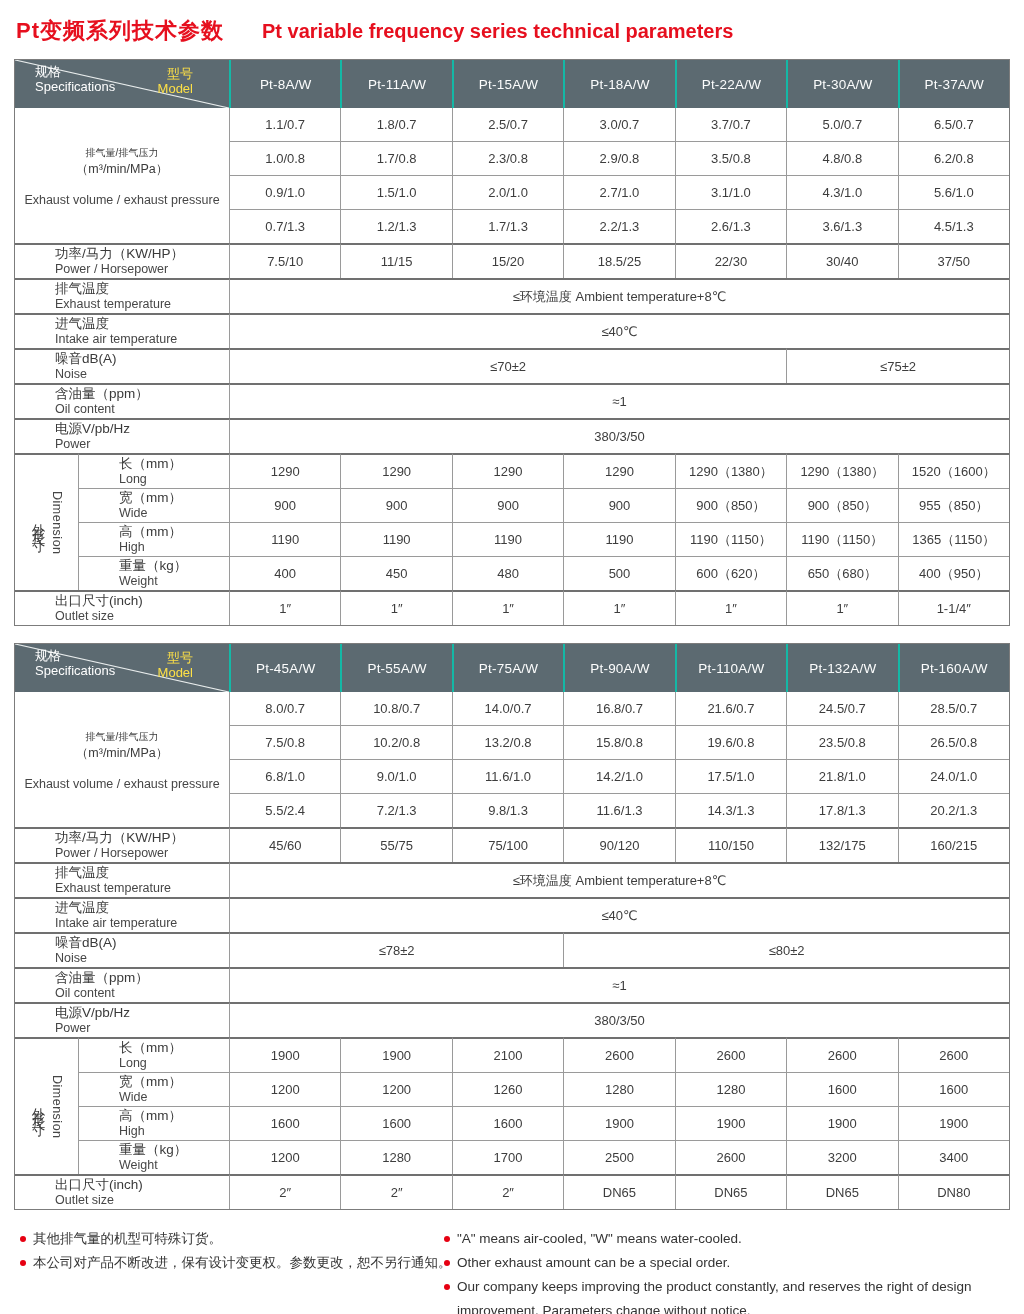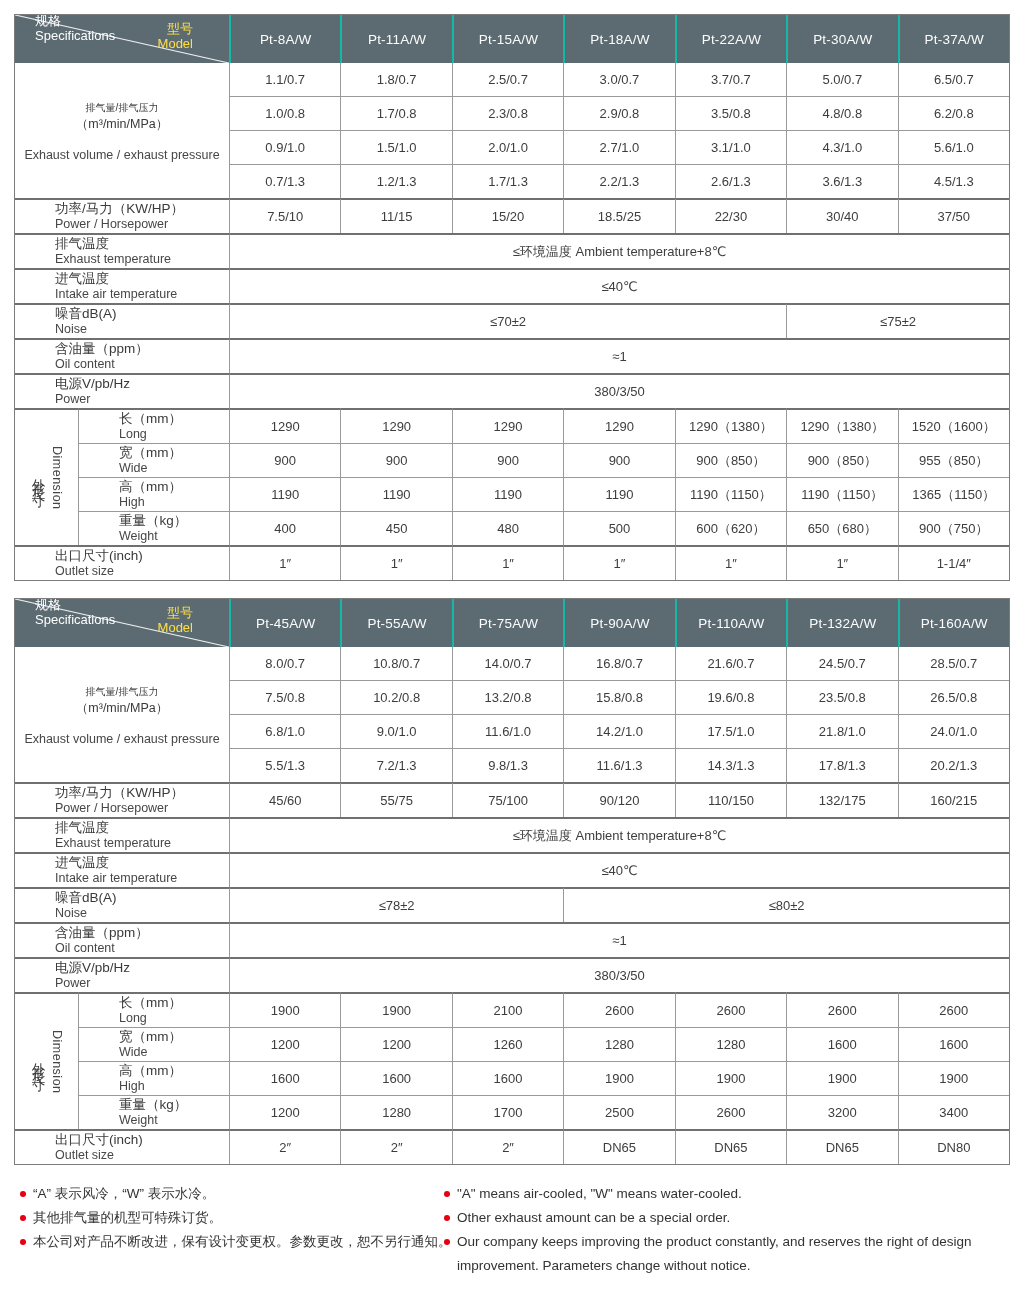--- a/index.html
+++ b/index.html
@@ -12,21 +12,21 @@
   .title-en{color:#e60f1e;font-size:20px;font-weight:bold;}
 
   
   table.spec{width:996px;table-layout:fixed;border-collapse:separate;border-spacing:0;border:1px solid #7c7c7c;margin-bottom:17px;}
   th,td{padding:0;vertical-align:middle;}
   thead th{background:#5c6a71;color:#fcfdfd;height:48px;font-weight:normal;}
   th.model{font-size:13.5px;border-left:2px solid #14b8a6;letter-spacing:.2px;}
   th.diag{position:relative;overflow:hidden;}
   th.diag svg{position:absolute;left:0;top:0;width:100%;height:100%;display:block;}
   .corner-model{position:absolute;top:6px;right:36px;text-align:right;font-size:13px;line-height:15px;color:#fde047;}
-  .corner-spec{position:absolute;bottom:20px;left:20px;text-align:left;font-size:13px;line-height:15px;color:#fff;}
+  .corner-spec{position:absolute;bottom:14px;left:20px;text-align:left;font-size:13px;line-height:15px;color:#fff;}
 
   tbody td{border-top:1px solid #9a9a9a;border-left:1px solid #9a9a9a;height:33px;font-size:13px;color:#3d3d3d;background:#fff;}
   tbody tr:first-child td{border-top:none;}
   tr.major td{border-top:2px solid #707070;}
   tbody tr:first-child.major td{border-top:none;}
   td.edge{border-left:none;}
 
   td.val{text-align:center;}
   td.label{text-align:left;padding-left:40px;}
   .lab-zh{font-size:13.5px;line-height:16px;color:#3a3a3a;}
@@ -48,20 +48,24 @@
   .notes-en{flex:1;}
   .notes li{position:relative;padding-left:13px;font-size:13.5px;line-height:24px;color:#333;white-space:normal;}
   .notes-zh li{white-space:nowrap;}
   .notes li::before{content:"";position:absolute;left:0;top:9px;width:6px;height:6px;border-radius:50%;background:#e60012;}
 </style>
 </head>
 <body>
 
 <div class="page">
 
+  <div class="titlebar">
+    <span class="title-zh">Pt变频系列技术参数</span>
+    <span class="title-en">Pt variable frequency series technical parameters</span>
+  </div>
 
   <table class="spec">
     <colgroup>
         <col style="width:63px">
         <col style="width:151px">
         <col>
         <col>
         <col>
         <col>
         <col>
@@ -232,21 +236,21 @@
         <td class="sublabel">
           <div class="lab-zh">重量（kg）</div>
           <div class="lab-en">Weight</div>
         </td>
       <td class="val">400</td>
           <td class="val">450</td>
           <td class="val">480</td>
           <td class="val">500</td>
           <td class="val">600（620）</td>
           <td class="val">650（680）</td>
-          <td class="val">900（750）</td>
+          <td class="val">400（950）</td>
         </tr>
       <tr class="major">
         <td class="label edge" colspan="2">
           <div class="lab-zh">出口尺寸(inch)</div>
           <div class="lab-en">Outlet size</div>
         </td>
       <td class="val">1″</td>
           <td class="val">1″</td>
           <td class="val">1″</td>
           <td class="val">1″</td>
@@ -320,21 +324,21 @@
       <tr>
           <td class="val">6.8/1.0</td>
           <td class="val">9.0/1.0</td>
           <td class="val">11.6/1.0</td>
           <td class="val">14.2/1.0</td>
           <td class="val">17.5/1.0</td>
           <td class="val">21.8/1.0</td>
           <td class="val">24.0/1.0</td>
         </tr>
       <tr>
-          <td class="val">5.5/1.3</td>
+          <td class="val">5.5/2.4</td>
           <td class="val">7.2/1.3</td>
           <td class="val">9.8/1.3</td>
           <td class="val">11.6/1.3</td>
           <td class="val">14.3/1.3</td>
           <td class="val">17.8/1.3</td>
           <td class="val">20.2/1.3</td>
         </tr>
       <tr class="major">
         <td class="label edge" colspan="2">
           <div class="lab-zh">功率/马力（KW/HP）</div>
@@ -453,21 +457,20 @@
           <td class="val">DN65</td>
           <td class="val">DN65</td>
           <td class="val">DN65</td>
           <td class="val">DN80</td>
         </tr>
     </tbody>
   </table>
 
   <div class="notes">
     <ul class="notes-zh">
-        <li class="note">“A” 表示风冷，“W” 表示水冷。</li>
         <li class="note">其他排气量的机型可特殊订货。</li>
         <li class="note">本公司对产品不断改进，保有设计变更权。参数更改，恕不另行通知。</li>
       </ul>
     <ul class="notes-en">
         <li class="note">"A" means air-cooled, "W" means water-cooled.</li>
         <li class="note">Other exhaust amount can be a special order.</li>
         <li class="note">Our company keeps improving the product constantly, and reserves the right of design improvement. Parameters change without notice.</li>
       </ul>
   </div>
 

